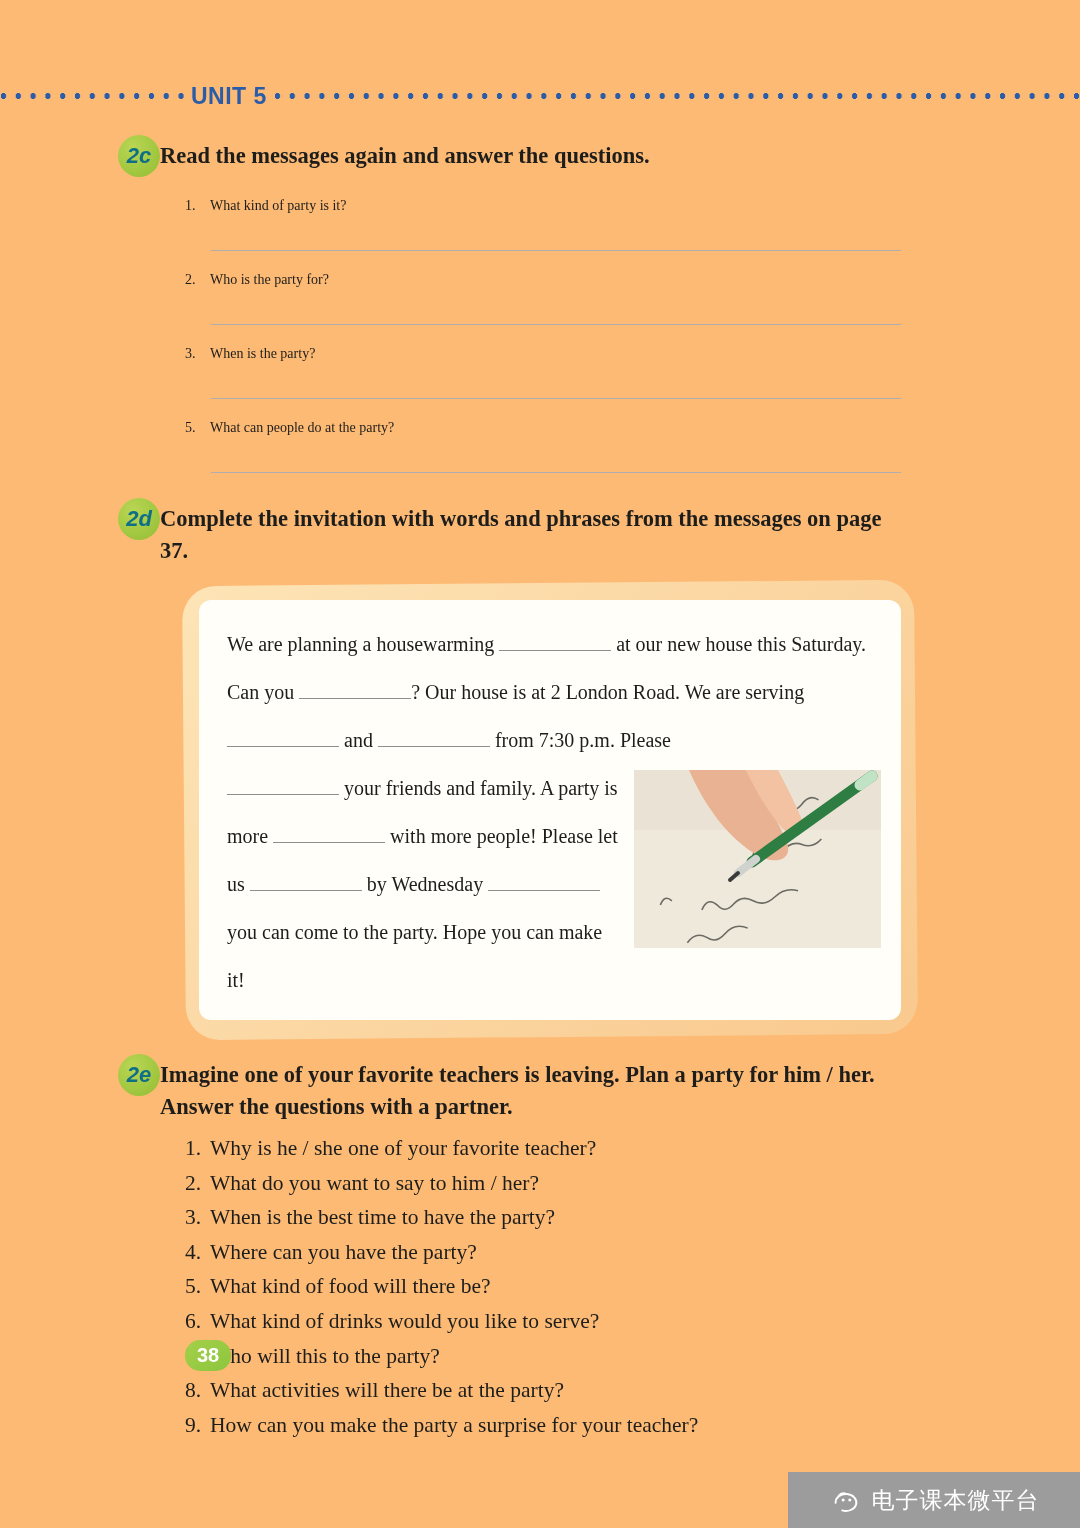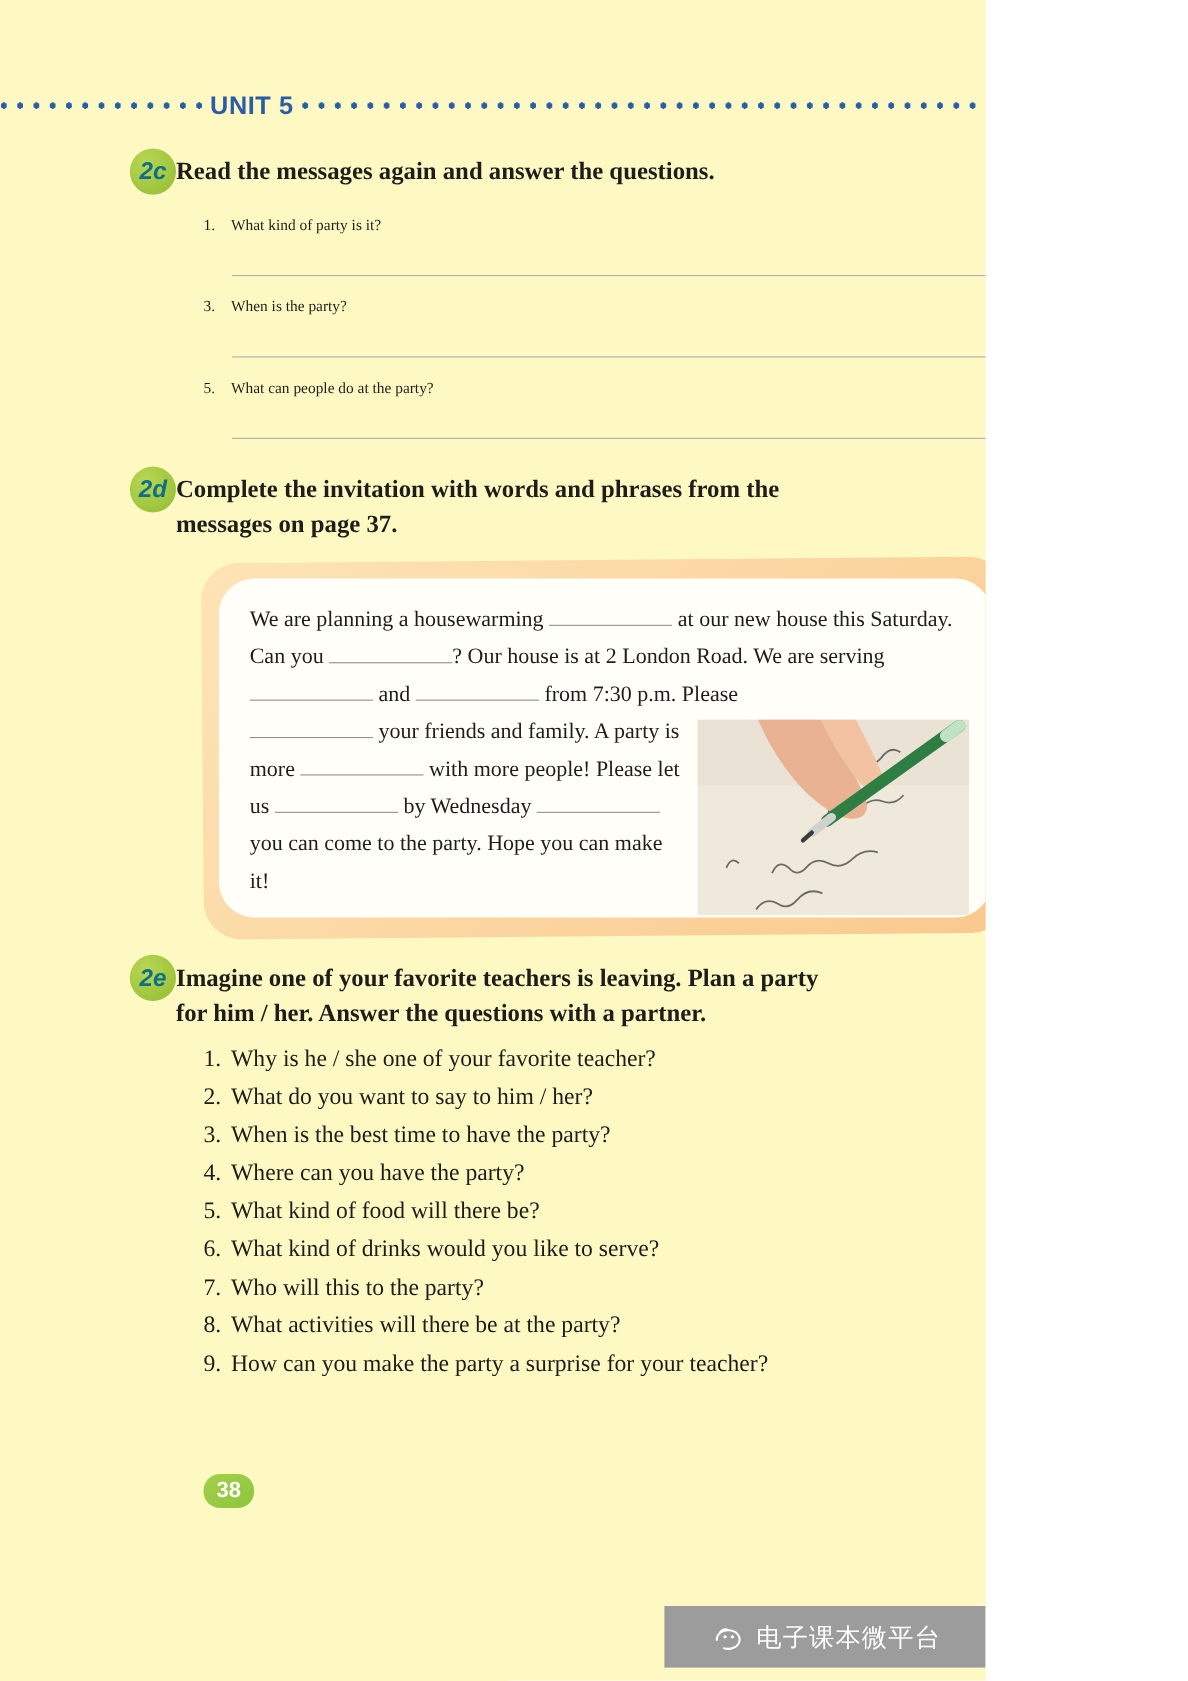--- a/index.html
+++ b/index.html
@@ -2,21 +2,21 @@
 <html><head>
 <meta charset="utf-8">
 <style>
   * { margin:0; padding:0; box-sizing:border-box; }
   html,body { background:#ffffff; }
   body {
     width:1080px; height:1528px;
     font-family:"Liberation Serif", serif;
     color:#1d1d1b;
   }
-  .page { position:relative; width:896px; height:1528px; background:#fef9c3; overflow:hidden; }
+  .page { position:relative; width:1080px; height:1528px; background:#fdba74; overflow:hidden; }
 
   
   .unit-rule { display:flex; align-items:center; margin-top:88px; height:16px; }
   .dots {
     height:8px;
     background-image: radial-gradient(circle at 3.5px 4px, #2b5ca8 2.7px, rgba(0,0,0,0) 3px);
     background-size:14.8px 8px;
     background-repeat:repeat-x;
     background-position:left center;
   }
@@ -52,24 +52,24 @@
 
   
   .sec-2d { margin-top:30px; }
   .invite-frame {
     margin:16px 0 0 66px; width:732px;
     background:linear-gradient(135deg,#fde4b6,#f9c98e);
     border-radius:34px; padding:17px 15px;
     transform:rotate(-0.5deg);
   }
   .invite-inner {
-    background:#fffef8; border-radius:32px;
+    background:#fffef8; border-radius:12px;
     padding:20px 20px 16px 28px;
     transform:rotate(0.5deg);
-    font-size:20px; line-height:34px;
+    font-size:20px; line-height:48px;
   }
   .blank {
     display:inline-block; width:112px; height:20px;
     border-bottom:1.3px solid #8f8f8f; vertical-align:baseline;
   }
   .invite-photo {
     float:right; width:247px; height:178px;
     margin:6px 0 6px 14px; display:block;
   }
   .invite-photo svg { width:247px; height:178px; display:block; }
@@ -82,21 +82,21 @@
   
   .page-badge {
     position:absolute; left:185px; top:1340px;
     width:46px; height:31px; border-radius:15px;
     background:linear-gradient(145deg,#a5cf49,#8cc63e);
     color:#ffffff; font-family:"Liberation Sans", sans-serif;
     font-weight:bold; font-size:20px;
     display:flex; align-items:center; justify-content:center;
   }
   .watermark {
-    position:absolute; right:0; bottom:12px;
+    position:absolute; right:0; bottom:0;
     width:292px; height:56px; background:#9c9c9c;
     display:flex; align-items:center; justify-content:center; gap:9px;
     color:#ffffff;
   }
   .watermark-text { font-family:"Liberation Sans", sans-serif; font-size:23px; letter-spacing:1px; }
   .watermark-logo { width:34px; height:34px; }
 </style>
 </head>
 <body>
 
@@ -110,20 +110,26 @@
 
   <section class="activity sec-2c">
     <div class="activity-header">
       <span class="badge">2c</span>
       <h2 class="activity-title">Read the messages again and answer the questions.</h2>
     </div>
     <ol class="q2c" id="list-2c">
         <li class="q-item">
     <div class="q-text-row">
       <span class="q-num">1.</span><span>What kind of party is it?</span>
+    </div>
+    <div class="answer-line"></div>
+  </li>
+        <li class="q-item">
+    <div class="q-text-row">
+      <span class="q-num">2.</span><span>Who is the party for?</span>
     </div>
     <div class="answer-line"></div>
   </li>
         <li class="q-item">
     <div class="q-text-row">
       <span class="q-num">3.</span><span>When is the party?</span>
     </div>
     <div class="answer-line"></div>
   </li>
         <li class="q-item">

